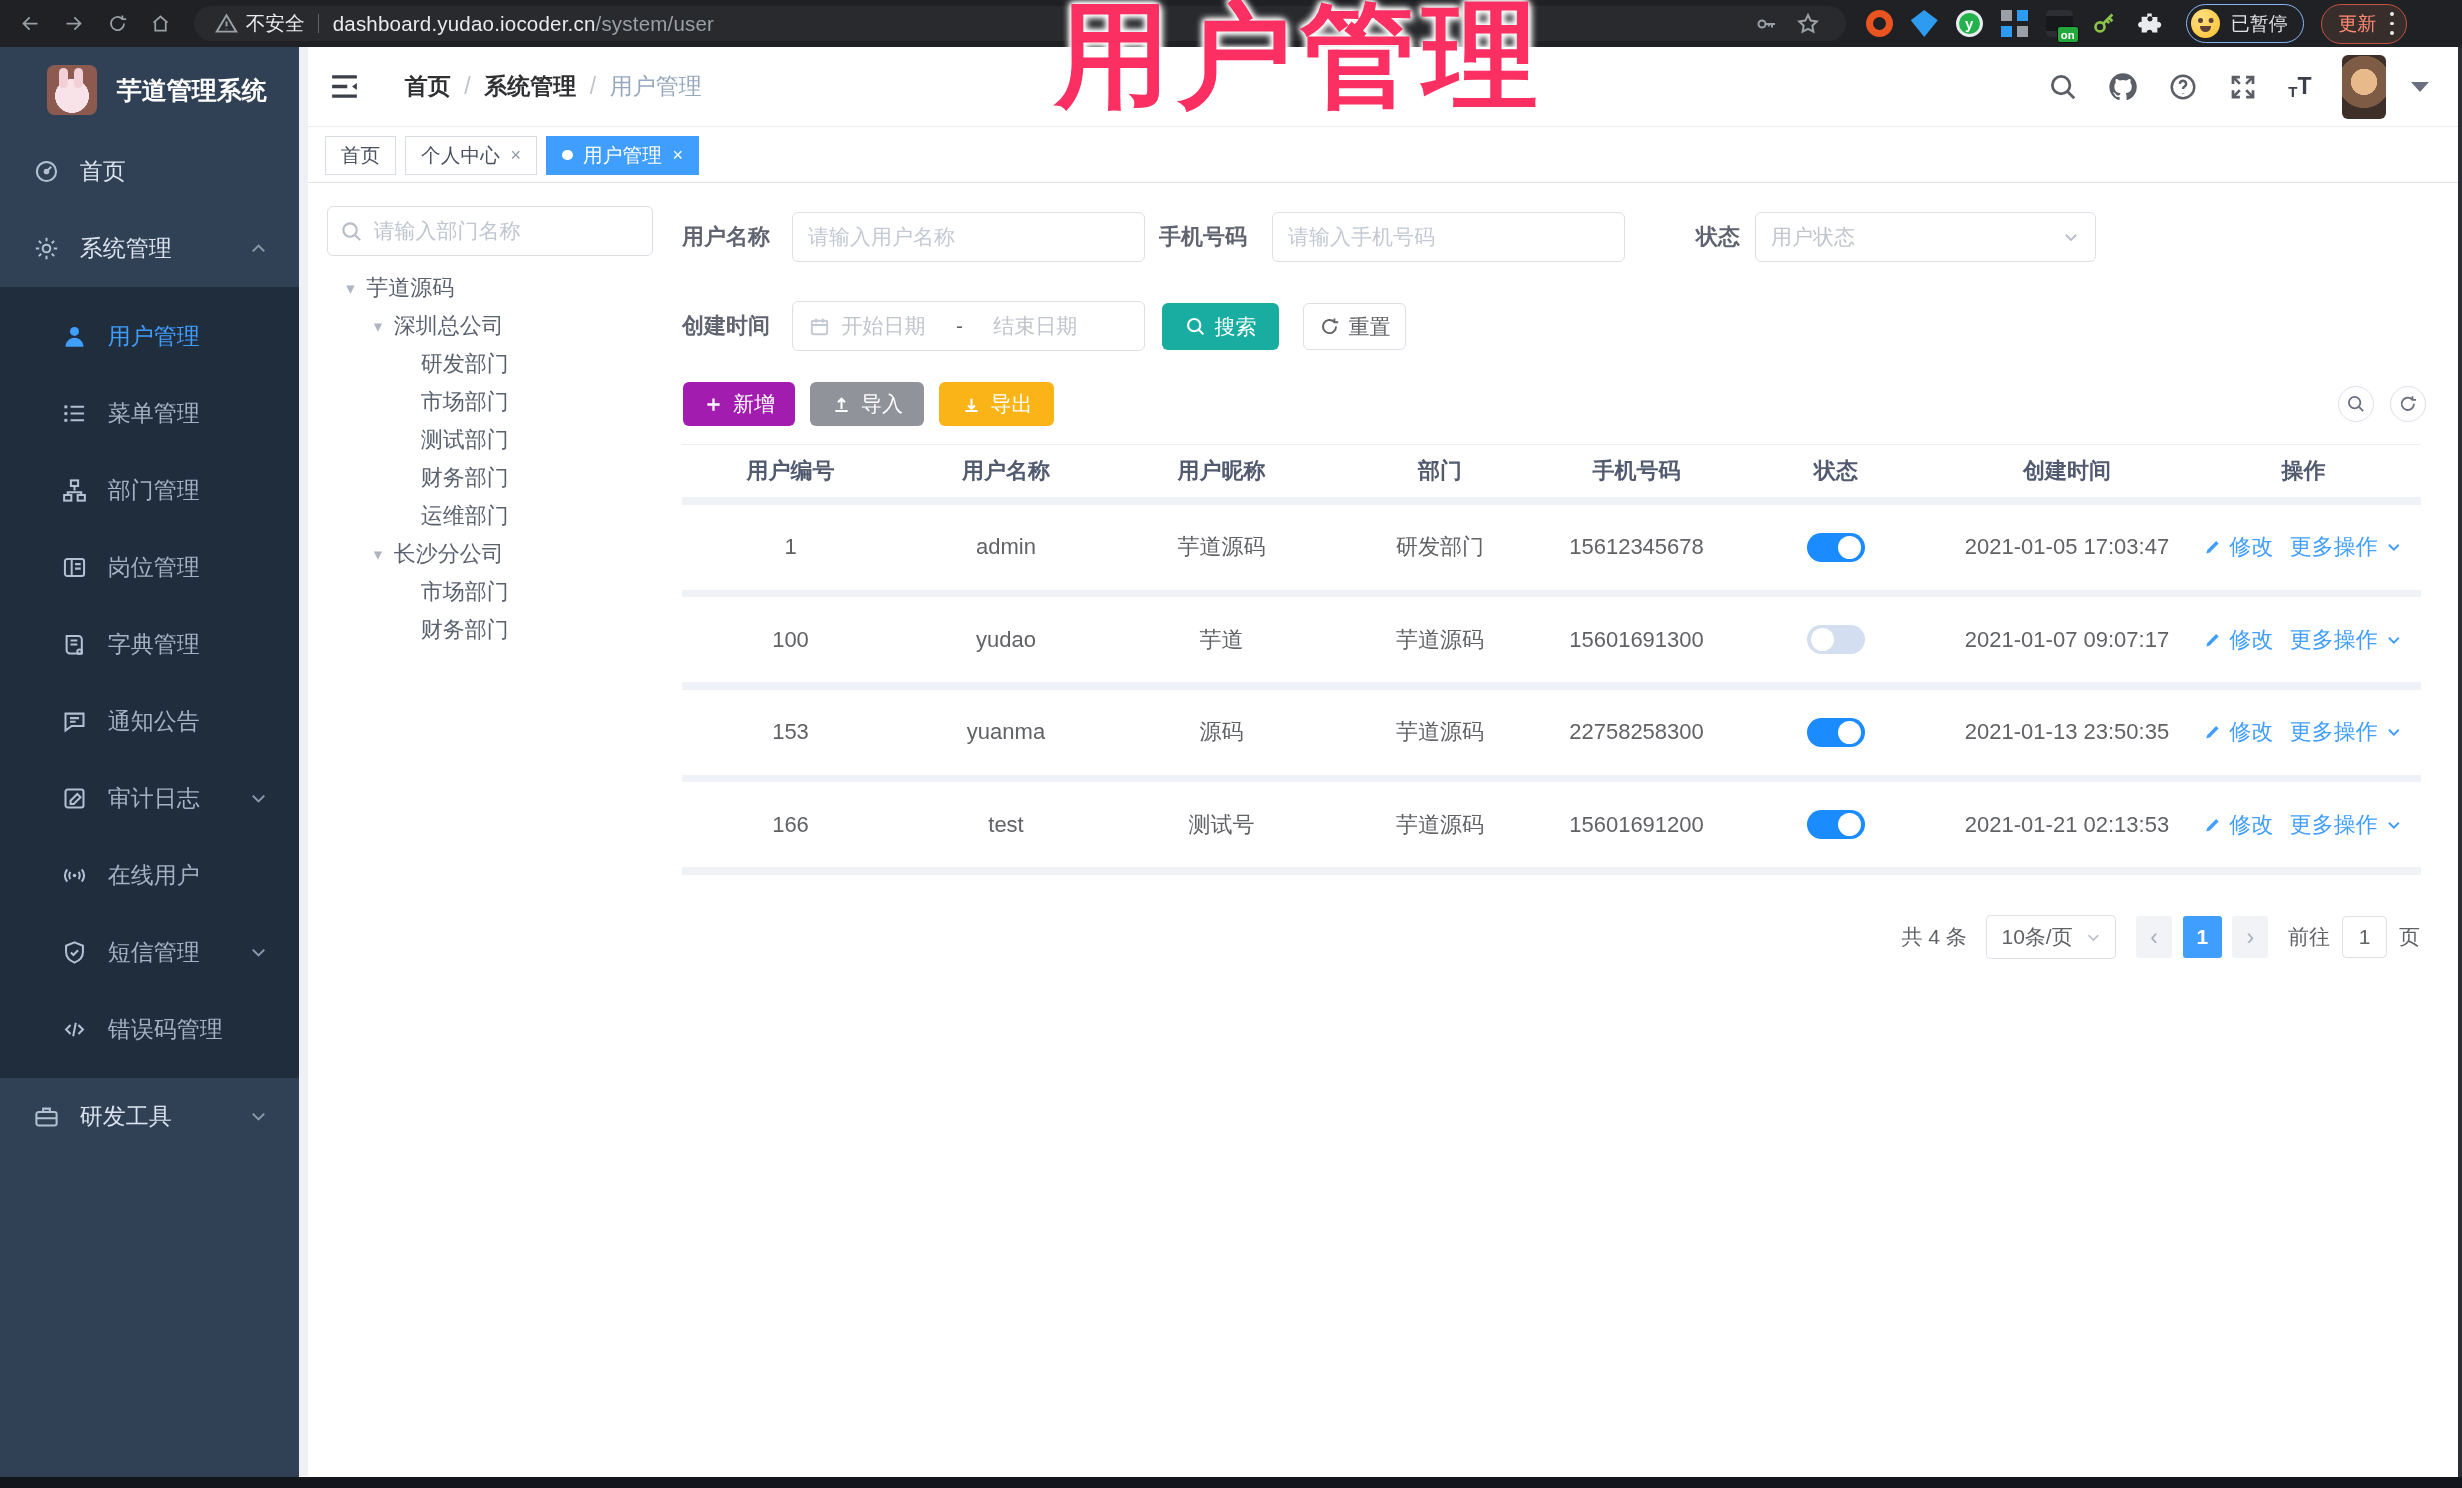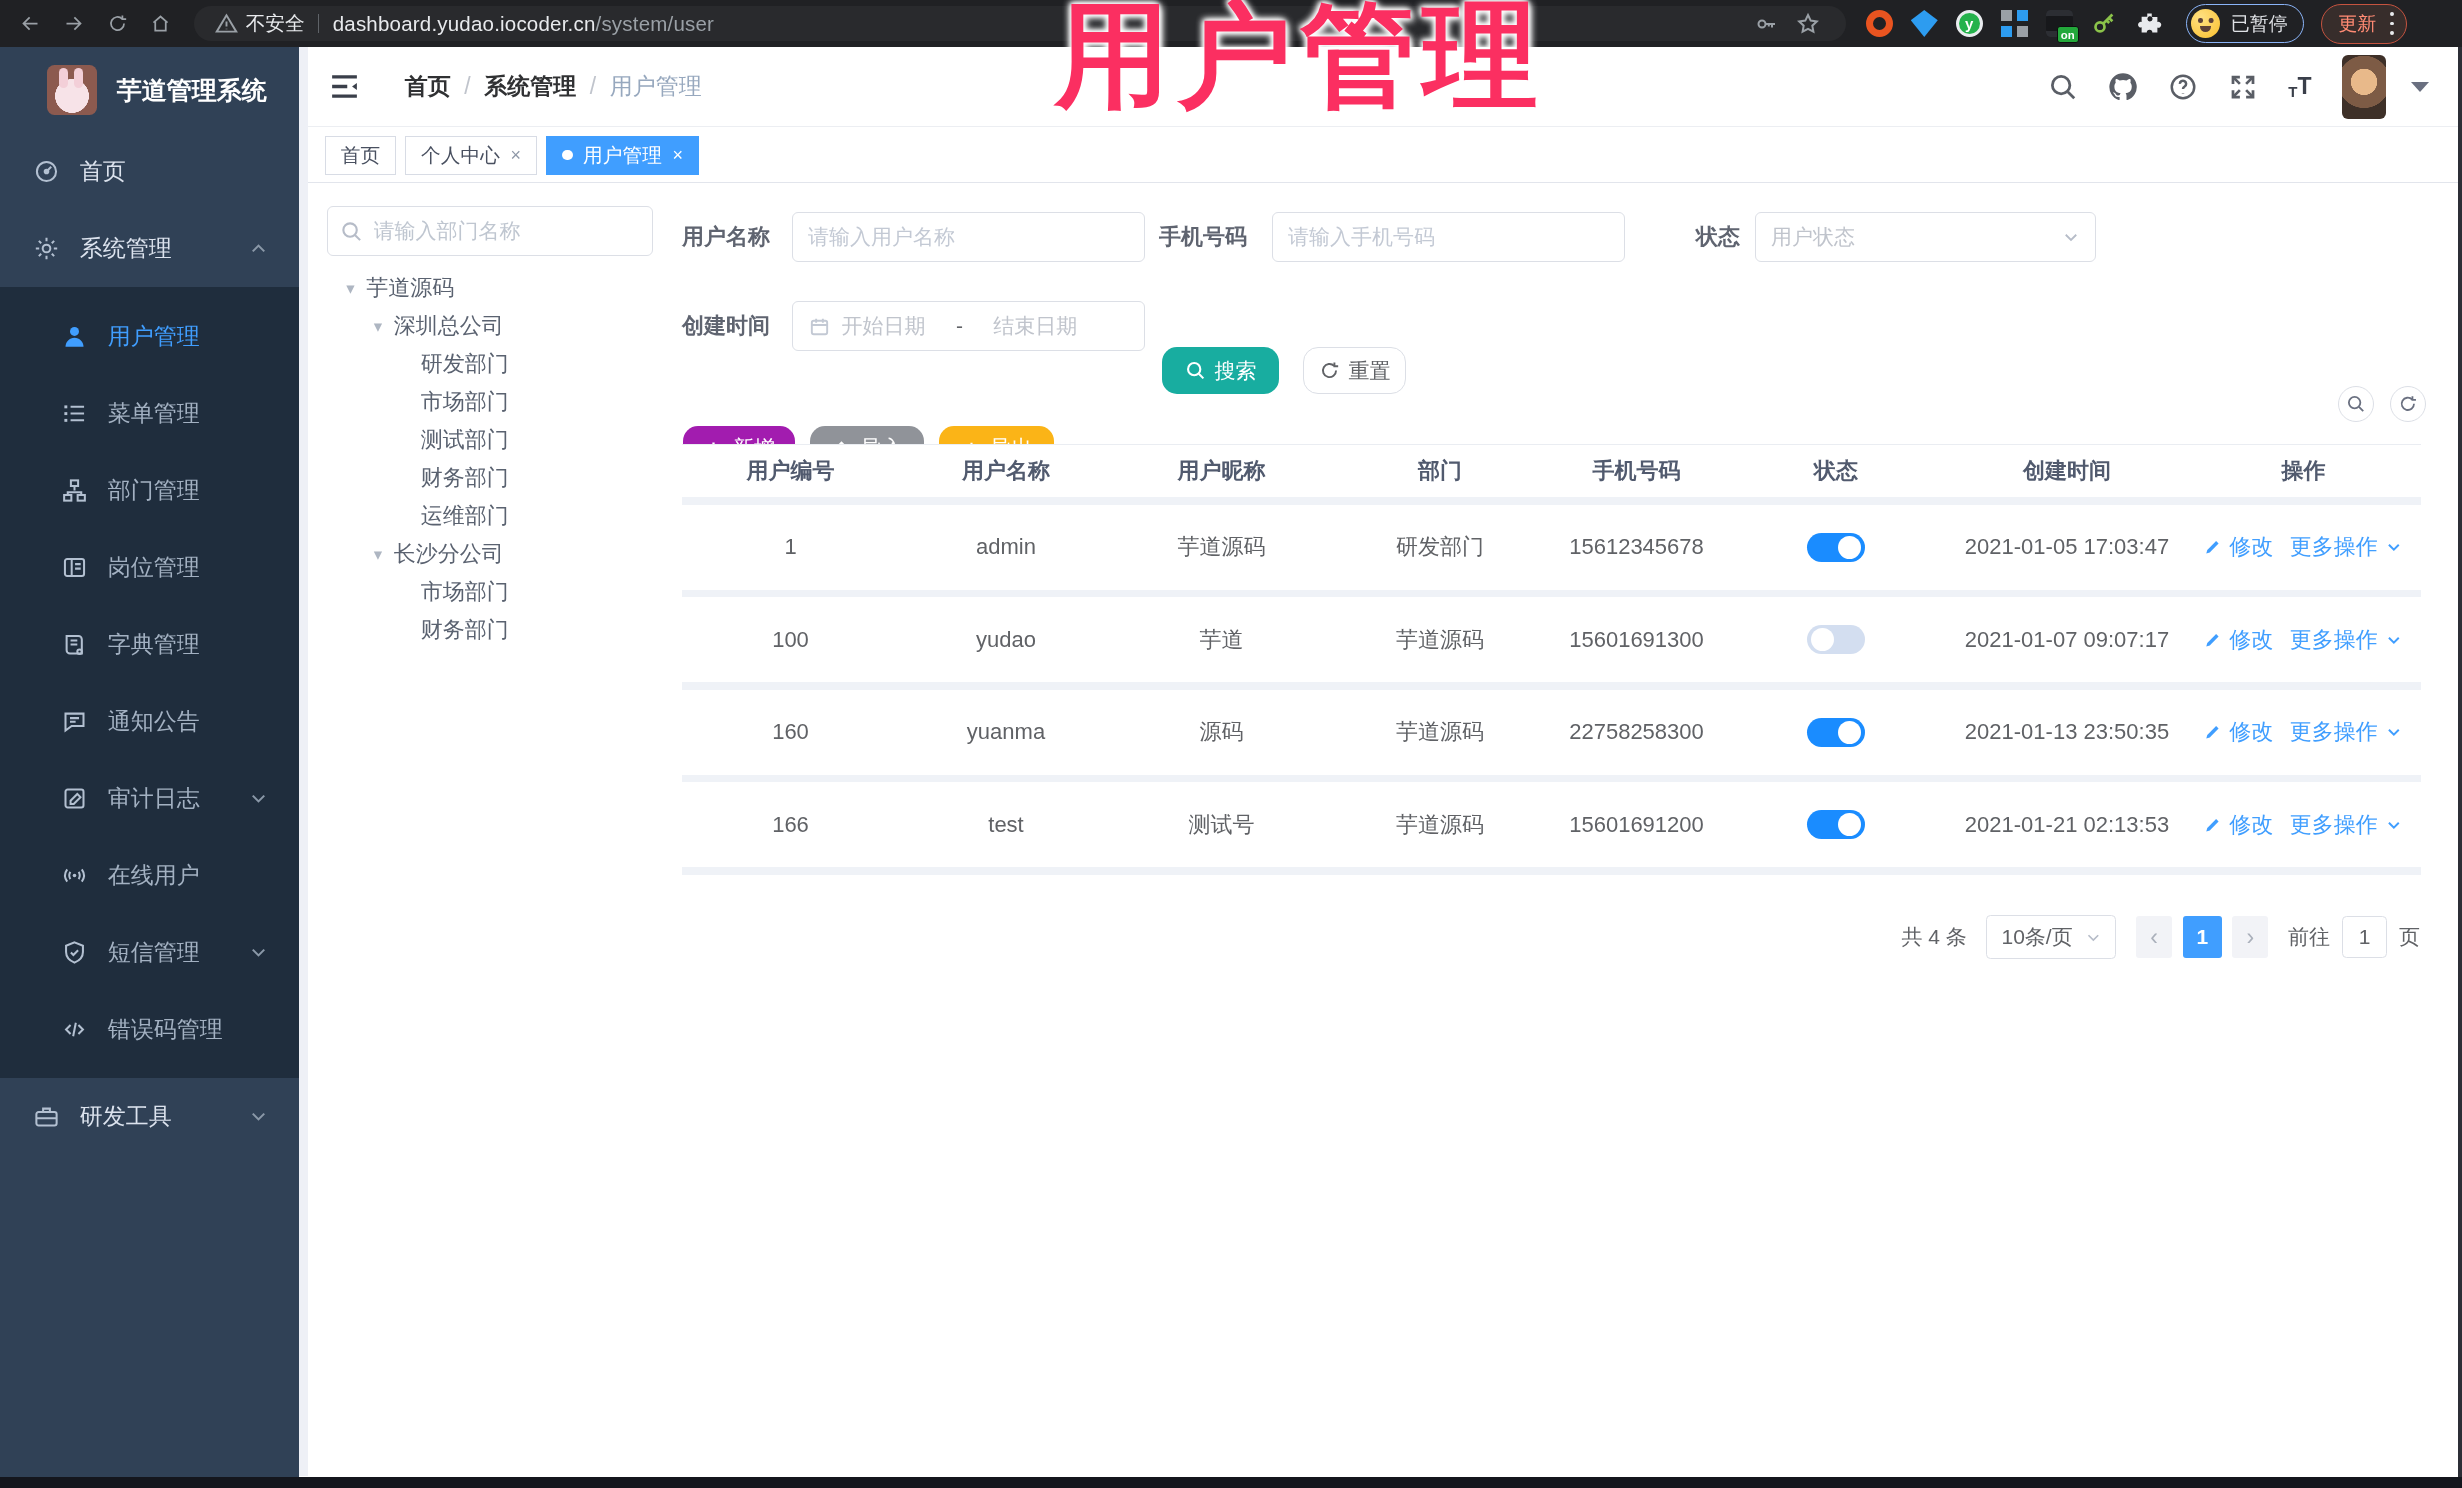--- a/index.html
+++ b/index.html
@@ -124,22 +124,22 @@
 
   
   .flabel { position:absolute; height:50px; line-height:50px; font-size:22px; font-weight:bold; color:#5f6470; }
   .fctrl { position:absolute; height:50px; border:0.8px solid #dcdfe6; border-radius:6px; background:#fff;
     display:flex; align-items:center; padding:0 15px; font-size:21px; color:#c0c4cc; gap:10.6px; }
   .fctrl input { border:none; outline:none; width:100%; font-size:21px; color:#606266; font-family:inherit; }
   .fctrl input::placeholder { color:#c3c9d4; }
   .fctrl .caret-ic { margin-left:auto; width:18px; height:18px; color:#b6bcc8; }
   .fctrl .cal-ic { width:23px; height:23px; color:#c3c9d4; flex:0 0 23px; }
   .range-sep { color:#606266; margin:0 19.7px; }
-  .btn { position:absolute; border-radius:15px; display:flex; align-items:center; justify-content:center;
-    gap:9px; font-size:21px; cursor:pointer; border:0.8px solid transparent;margin-top:44px; }
+  .btn { position:absolute; border-radius:6px; display:flex; align-items:center; justify-content:center;
+    gap:9px; font-size:21px; cursor:pointer; border:0.8px solid transparent; }
   .btn .icon { width:21px; height:21px; }
   .btn-search { background:#18ada0; color:#fff; }
   .btn-reset { background:#fff; color:#606266; border-color:#dcdfe6; }
   .btn-add { background:#a21caf; color:#fff; }
   .btn-import { background:#909399; color:#fff; }
   .btn-export { background:#fbb417; color:#fff; }
   .circle-btn { position:absolute; width:36px; height:36px; border-radius:50%; border:0.8px solid #dcdfe6;
     background:#fff; color:#6a7080; display:flex; align-items:center; justify-content:center; cursor:pointer; }
   .circle-btn .icon { width:19.7px; height:19.7px; }
 
@@ -704,21 +704,21 @@
                 <span class="act-caret icon">
                   <svg viewBox="0 0 24 24" fill="none" stroke="currentColor" stroke-width="2.4">
                     <path d="M6 9.5l6 6 6-6"></path>
                   </svg>
                 </span>
               </span>
             </div>
           </div>
           <div class="t-band"></div>
           <div class="t-row">
-            <div class="t-cell" style="width: 217px;">160</div>
+            <div class="t-cell" style="width: 217px;">153</div>
             <div class="t-cell" style="width: 214px;">yuanma</div>
             <div class="t-cell" style="width: 217px;">源码</div>
             <div class="t-cell" style="width: 220px;">芋道源码</div>
             <div class="t-cell" style="width: 173px;">22758258300</div>
             <div class="t-cell" style="width: 226px;">
               <div class="toggle on">
                 <span class="knob"></span>
               </div>
             </div>
             <div class="t-cell" style="width: 236px;">2021-01-13 23:50:35</div>

